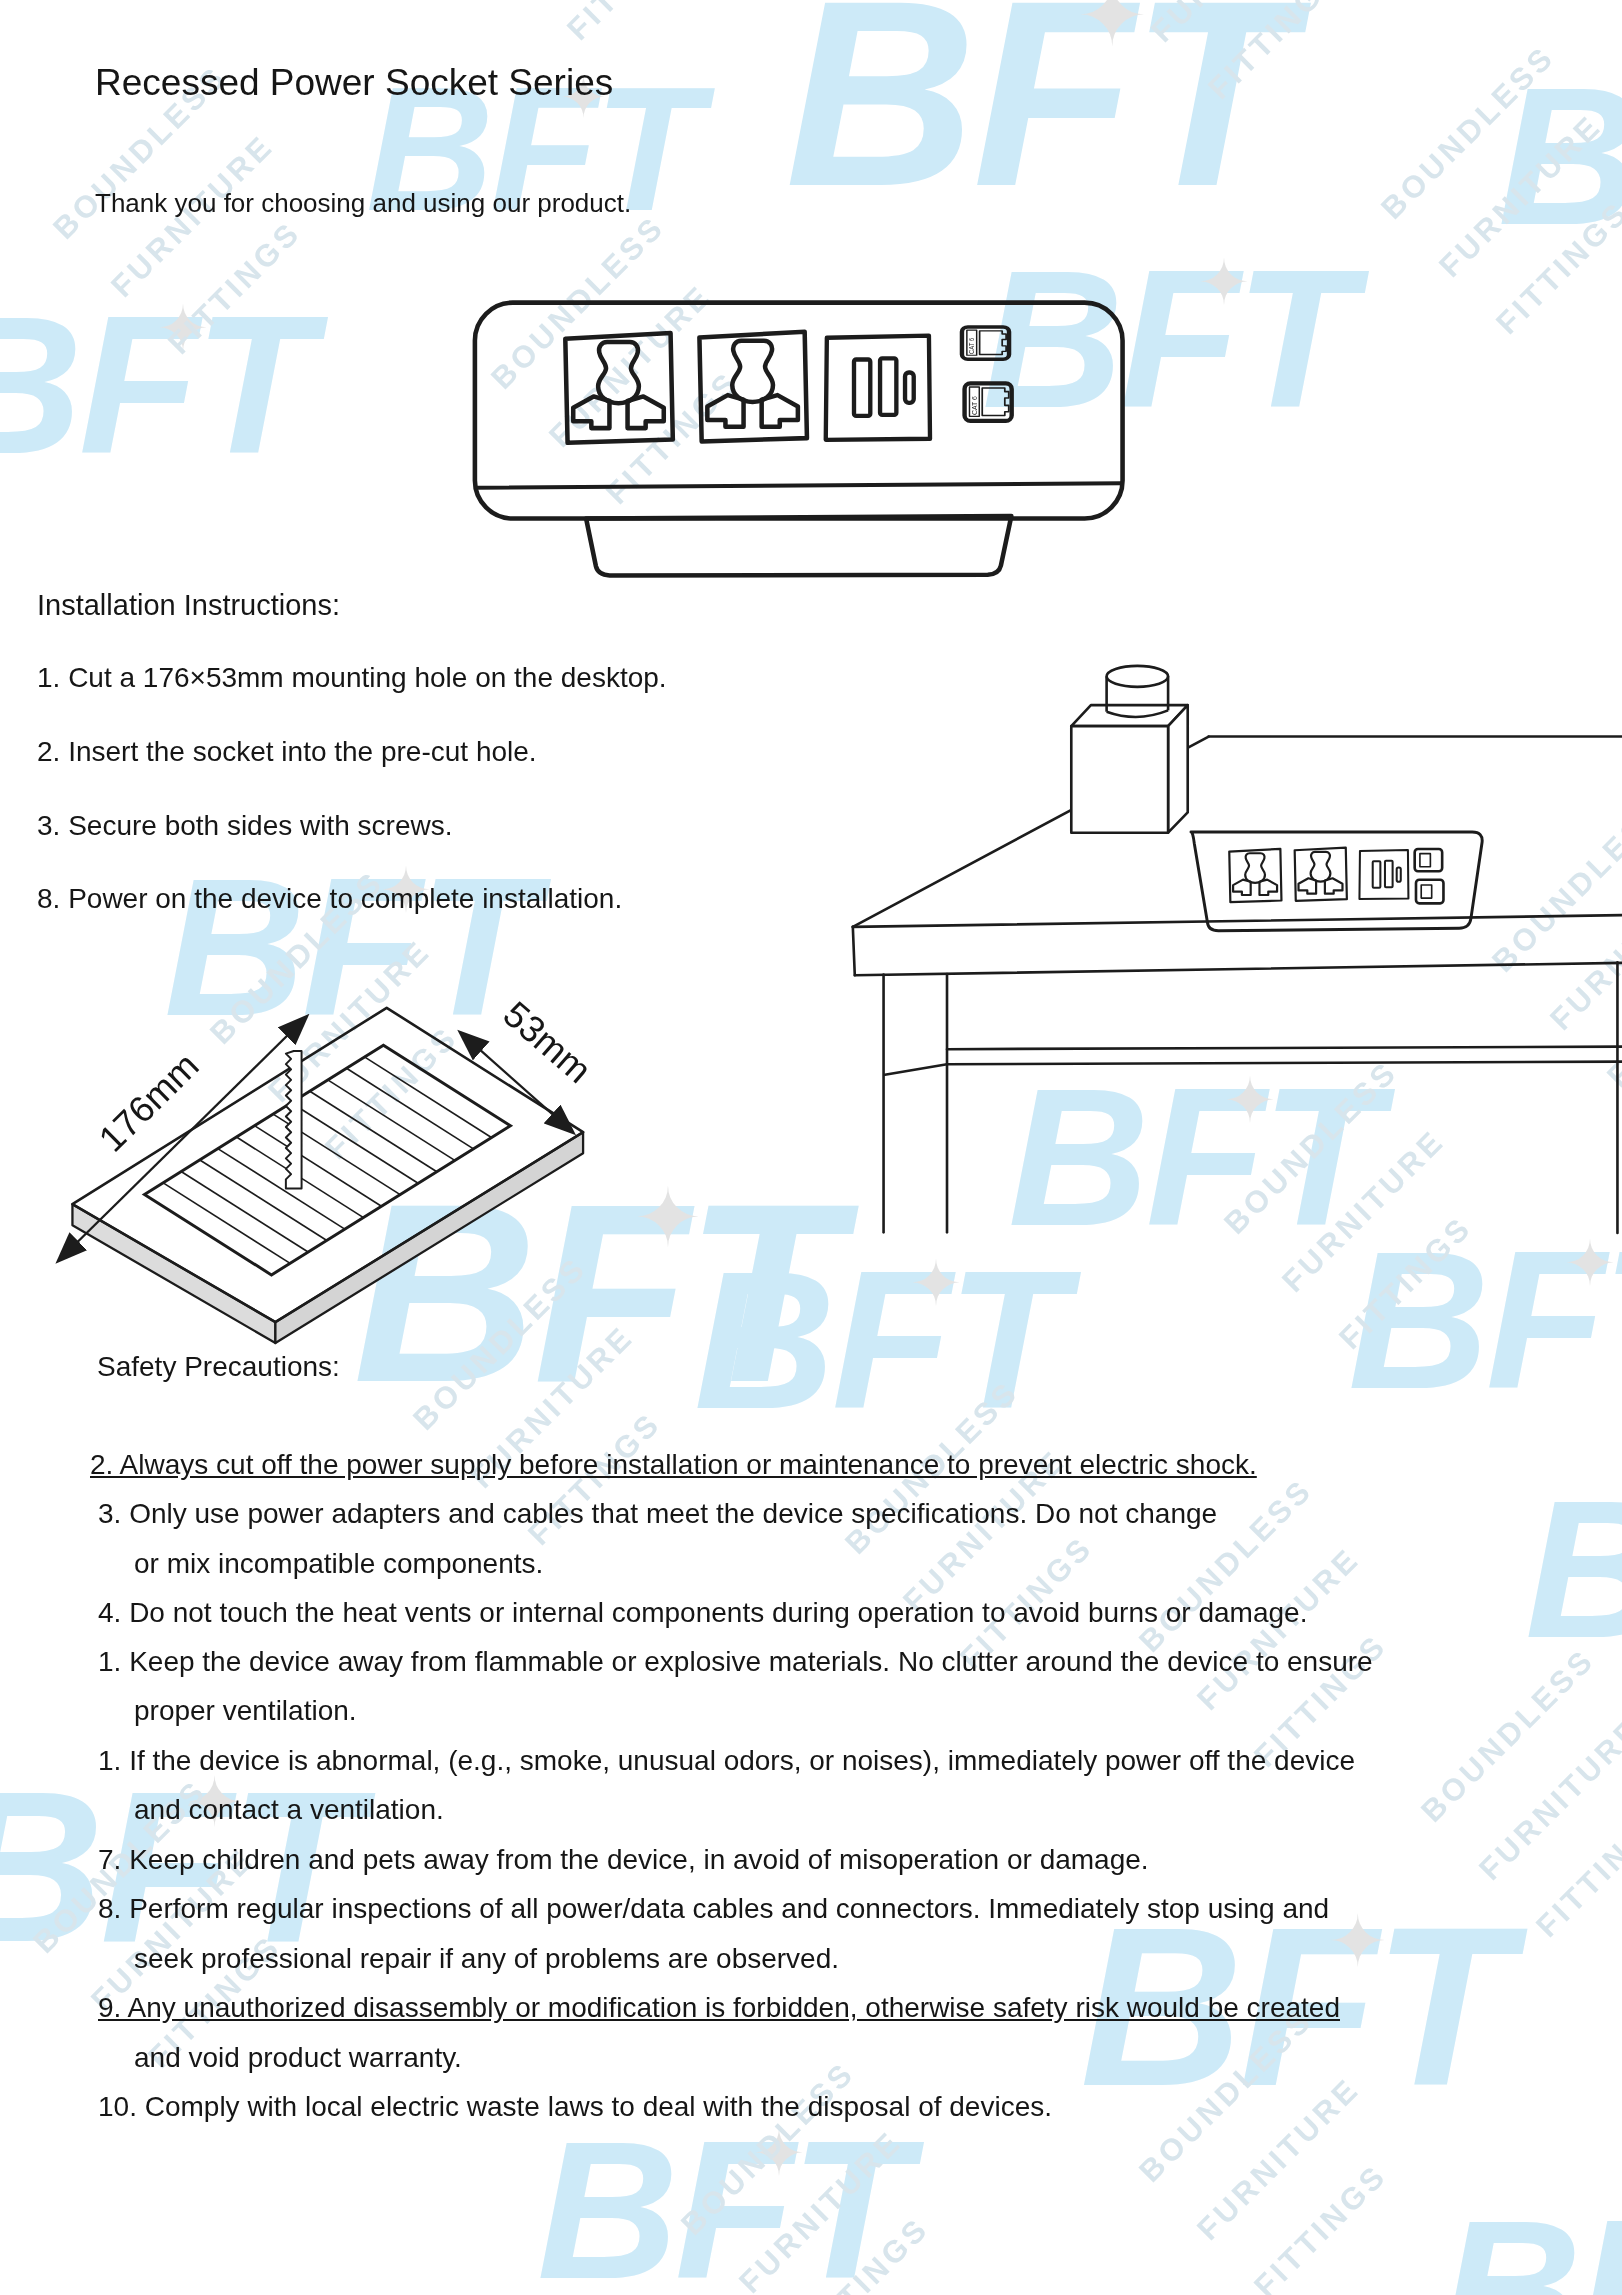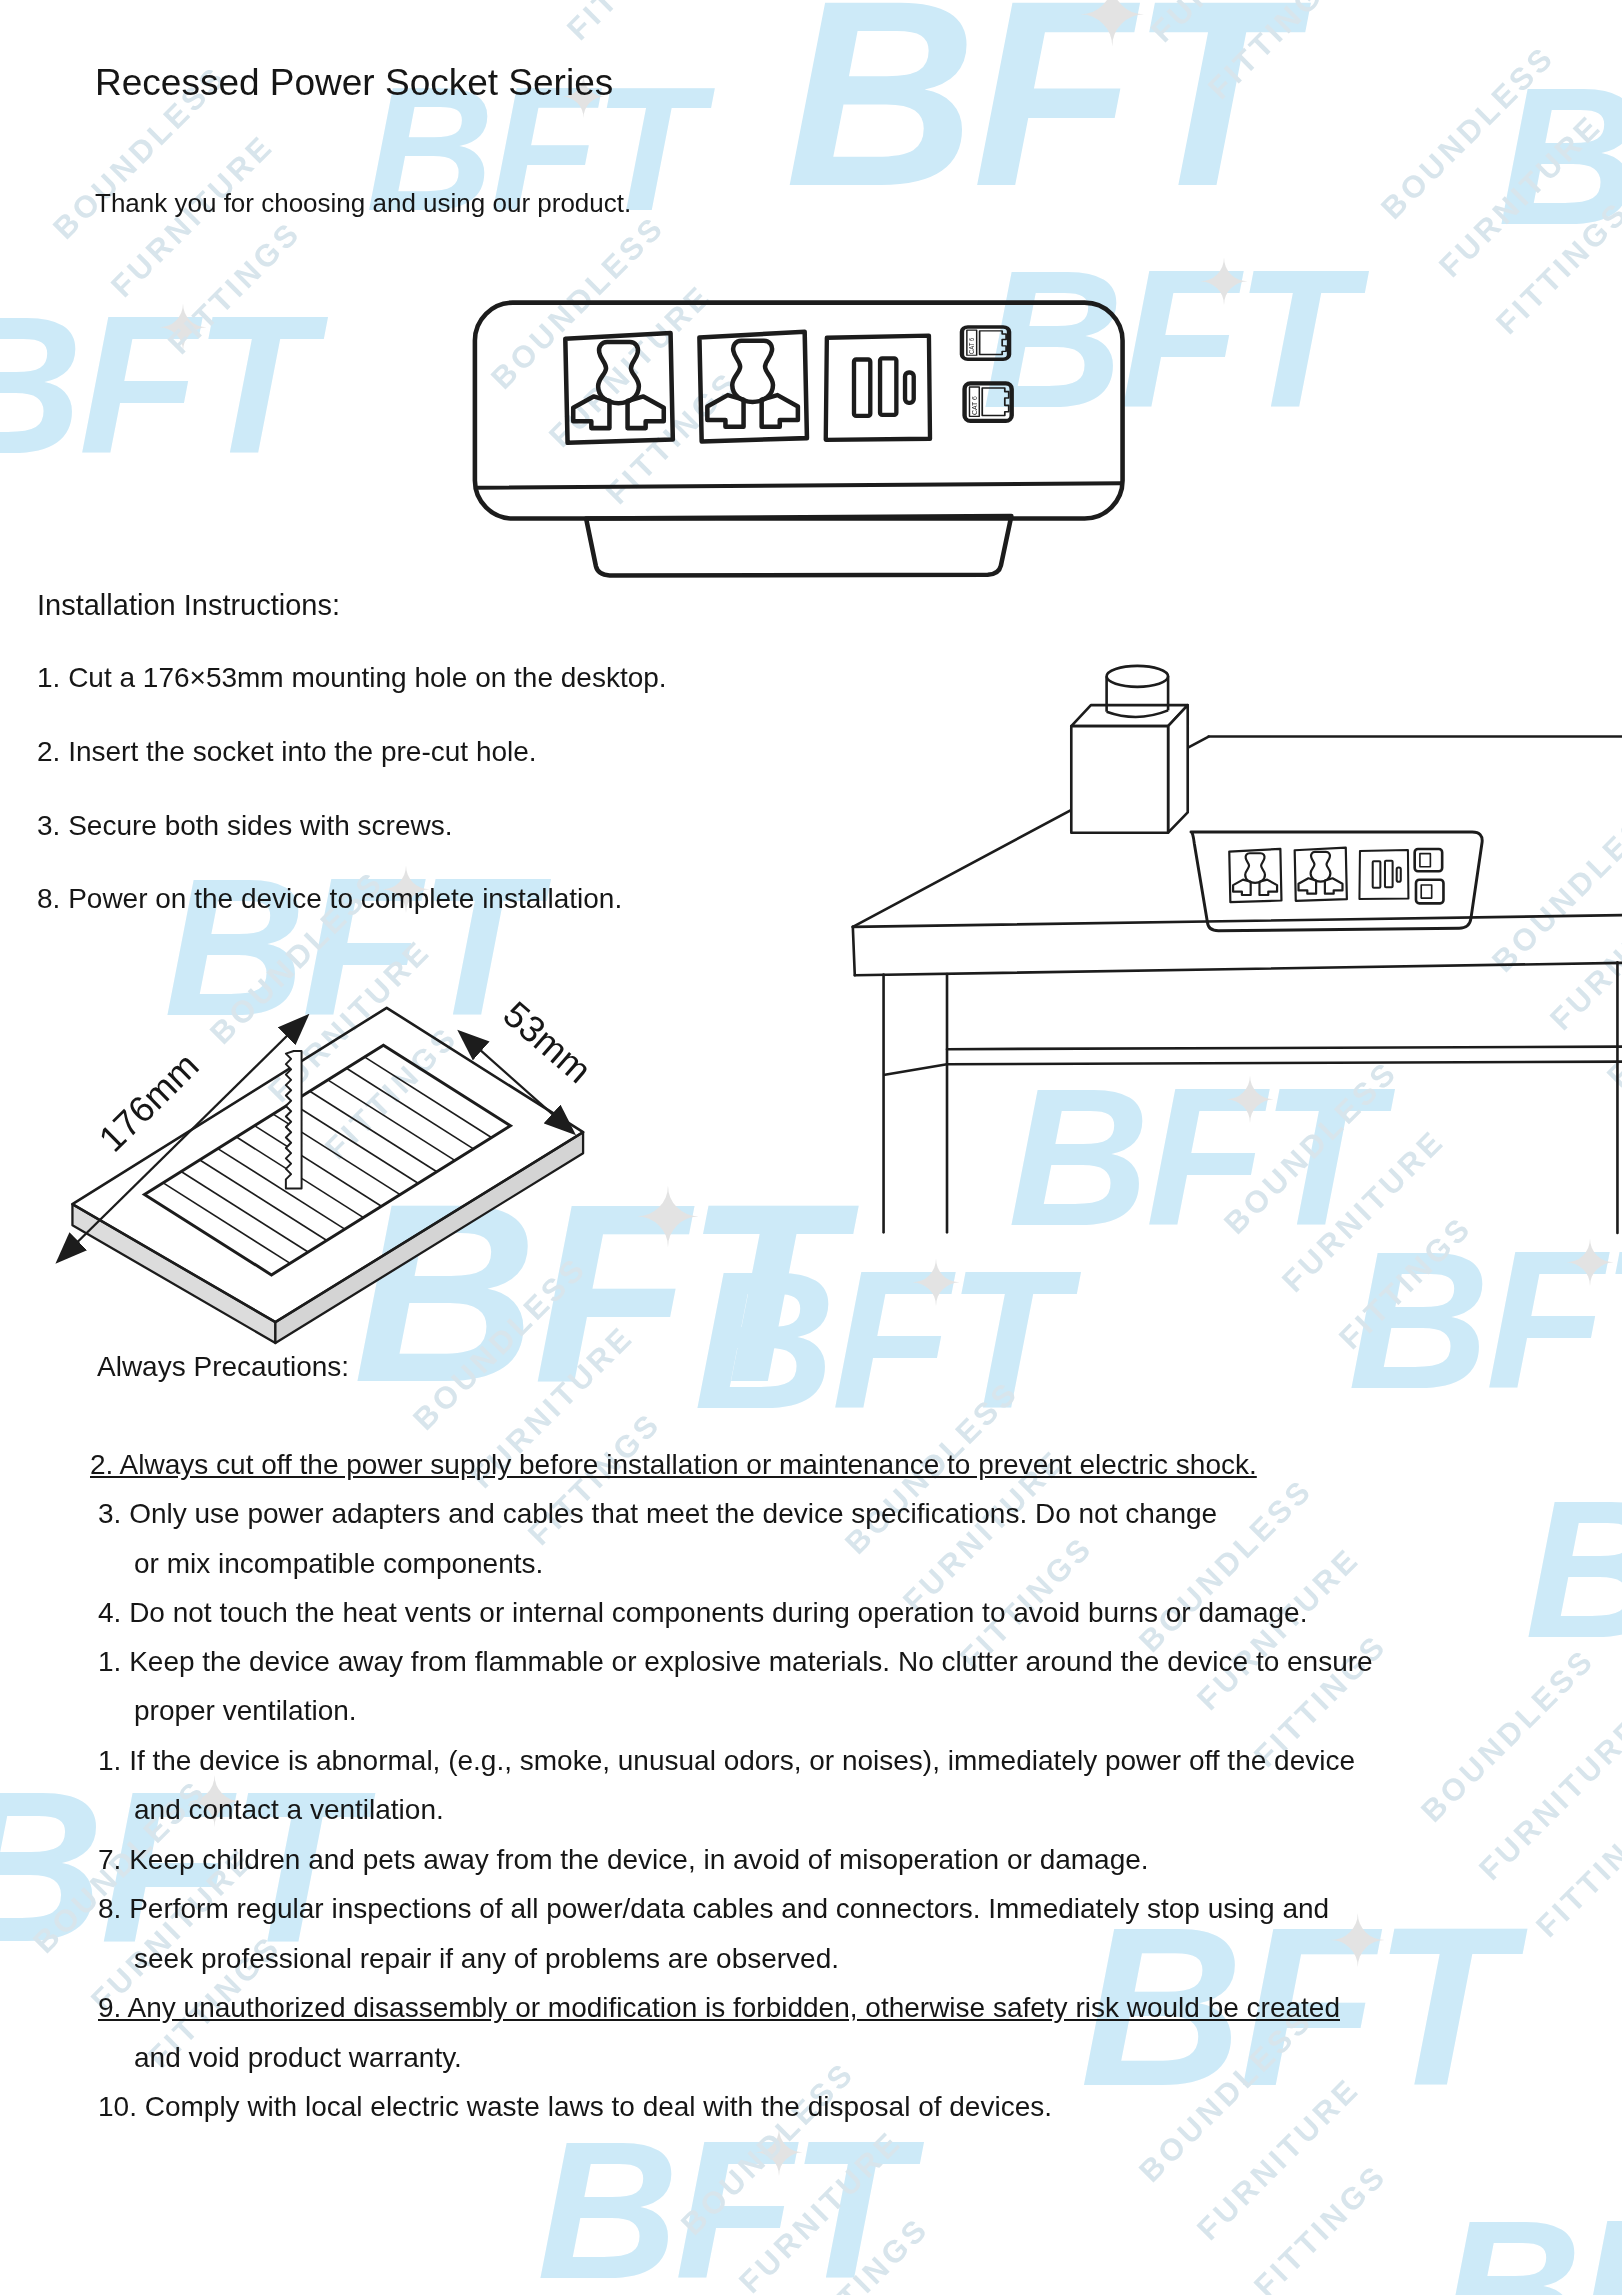--- a/index.html
+++ b/index.html
@@ -231,21 +231,21 @@
       <path d="M460,1606 L460,1816 L436,1816 L436,1802 L444,1794 L436,1786 L444,1778 L436,1770 L444,1762 L436,1754 L444,1746 L436,1738 L444,1730 L436,1722 L444,1714 L436,1706 L444,1698 L436,1690 L444,1682 L436,1674 L444,1666 L436,1658 L444,1650 L436,1642 L444,1634 L436,1626 L444,1618 L436,1610 L448,1606 Z" fill="#ffffff" stroke="#1c1c1c" stroke-width="3" stroke-linejoin="round"></path>
 
       <g stroke="#1c1c1c" stroke-width="3.5" fill="none">
         <path d="M89,1926 L467,1554" marker-start="url(#arw)" marker-end="url(#arw)"></path>
         <path d="M703,1578 L874,1730" marker-start="url(#arw)" marker-end="url(#arw)"></path>
       </g>
       <text transform="translate(240,1698) rotate(-44.5)" font-size="56" text-anchor="middle" fill="#161616">176mm</text>
       <text transform="translate(823,1607) rotate(41)" font-size="56" text-anchor="middle" fill="#161616">53mm</text>
     </svg>
 
-    <div class="abs safety-h" style="left:97px;top:1351px;">Always Precautions:</div>
+    <div class="abs safety-h" style="left:97px;top:1351px;">Safety Precautions:</div>
     <div class="abs s-line" style="left:90px;top:1449px;text-decoration:underline;">2. Always cut off the power supply before installation or maintenance to prevent electric shock.</div>
     <div class="abs s-line" style="left:98px;top:1498px;">3. Only use power adapters and cables that meet the device specifications. Do not change</div>
     <div class="abs s-line" style="left:134px;top:1548px;">or mix incompatible components.</div>
     <div class="abs s-line" style="left:98px;top:1597px;">4. Do not touch the heat vents or internal components during operation to avoid burns or damage.</div>
     <div class="abs s-line" style="left:98px;top:1646px;">1. Keep the device away from flammable or explosive materials. No clutter around the device to ensure</div>
     <div class="abs s-line" style="left:134px;top:1695px;">proper ventilation.</div>
     <div class="abs s-line" style="left:98px;top:1745px;">1. If the device is abnormal, (e.g., smoke, unusual odors, or noises), immediately power off the device</div>
     <div class="abs s-line" style="left:134px;top:1794px;">and contact a ventilation.</div>
     <div class="abs s-line" style="left:98px;top:1844px;">7. Keep children and pets away from the device, in avoid of misoperation or damage.</div>
     <div class="abs s-line" style="left:98px;top:1893px;">8. Perform regular inspections of all power/data cables and connectors. Immediately stop using and</div>

